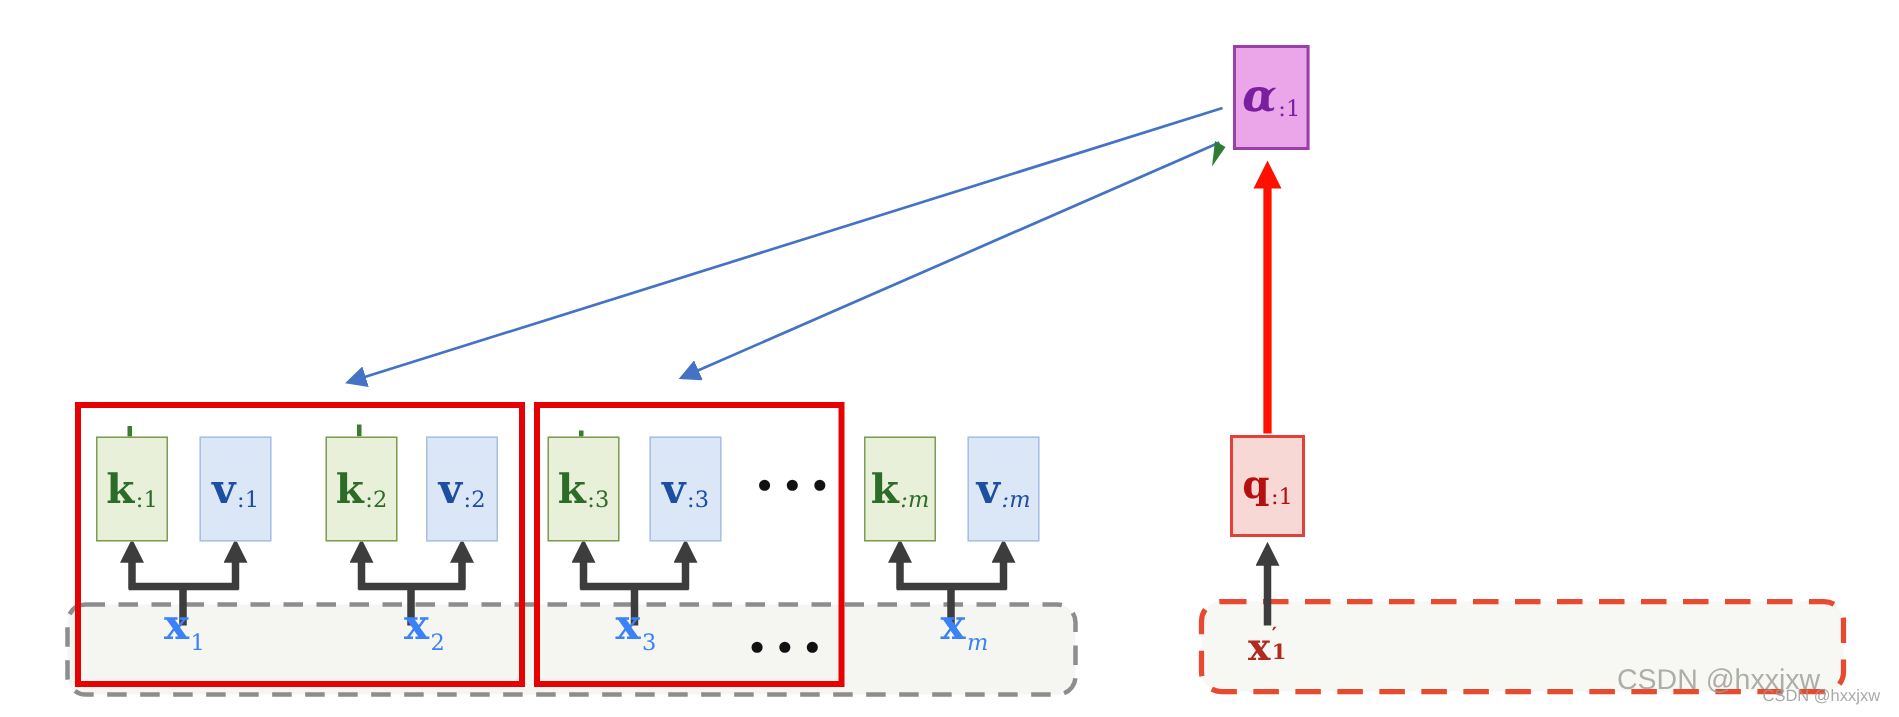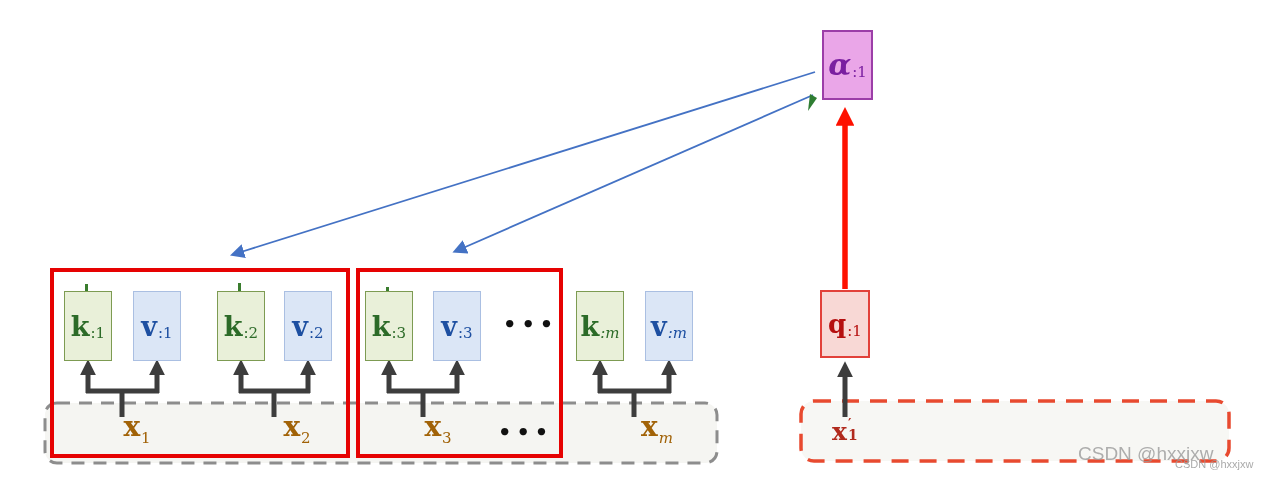--- a/index.html
+++ b/index.html
@@ -15,21 +15,21 @@
   .kv{width:48px;height:70px;top:291px;box-sizing:border-box;
       display:flex;align-items:center;justify-content:center;line-height:1;}
   .kbox{background:#e9f0d9;border:1.5px solid #7d9b52;color:#2c6b28;}
   .vbox{background:#dbe6f6;border:1.5px solid #aabfe2;color:#1d4fa1;}
   .base{font-weight:bold;font-size:27px;}
   .sub{font-size:15px;position:relative;top:7px;margin-left:1px;}
   .it{font-style:italic;}
   .k1{left:64px;} .v1{left:133px;} .k2{left:217px;} .v2{left:284px;}
   .k3{left:365px;} .v3{left:433px;} .km{left:576px;} .vm{left:645px;}
   
-  .xlab{top:413px;color:#a16207;transform:translateX(-50%);white-space:nowrap;line-height:1;margin-left:14px;}
+  .xlab{top:403px;color:#3b82f6;transform:translateX(-50%);white-space:nowrap;line-height:1;}
   .xlab .base{font-size:28px;}
   .x1{left:123px;} .x2{left:283px;text-align:right;} .x3{left:424px;} .xm{left:643px;}
   
   .dots{color:#111;font-weight:bold;font-size:21px;letter-spacing:5px;line-height:1;}
   .dots-top{left:503px;top:313px;}
   .dots-bottom{left:498px;top:421px;}
   
   .alpha{left:822px;top:30px;width:51px;height:70px;background:#eaa6e8;border:2px solid #9c3ea8;
          box-sizing:border-box;display:flex;align-items:center;justify-content:center;
          color:#7a1fa0;line-height:1;}

